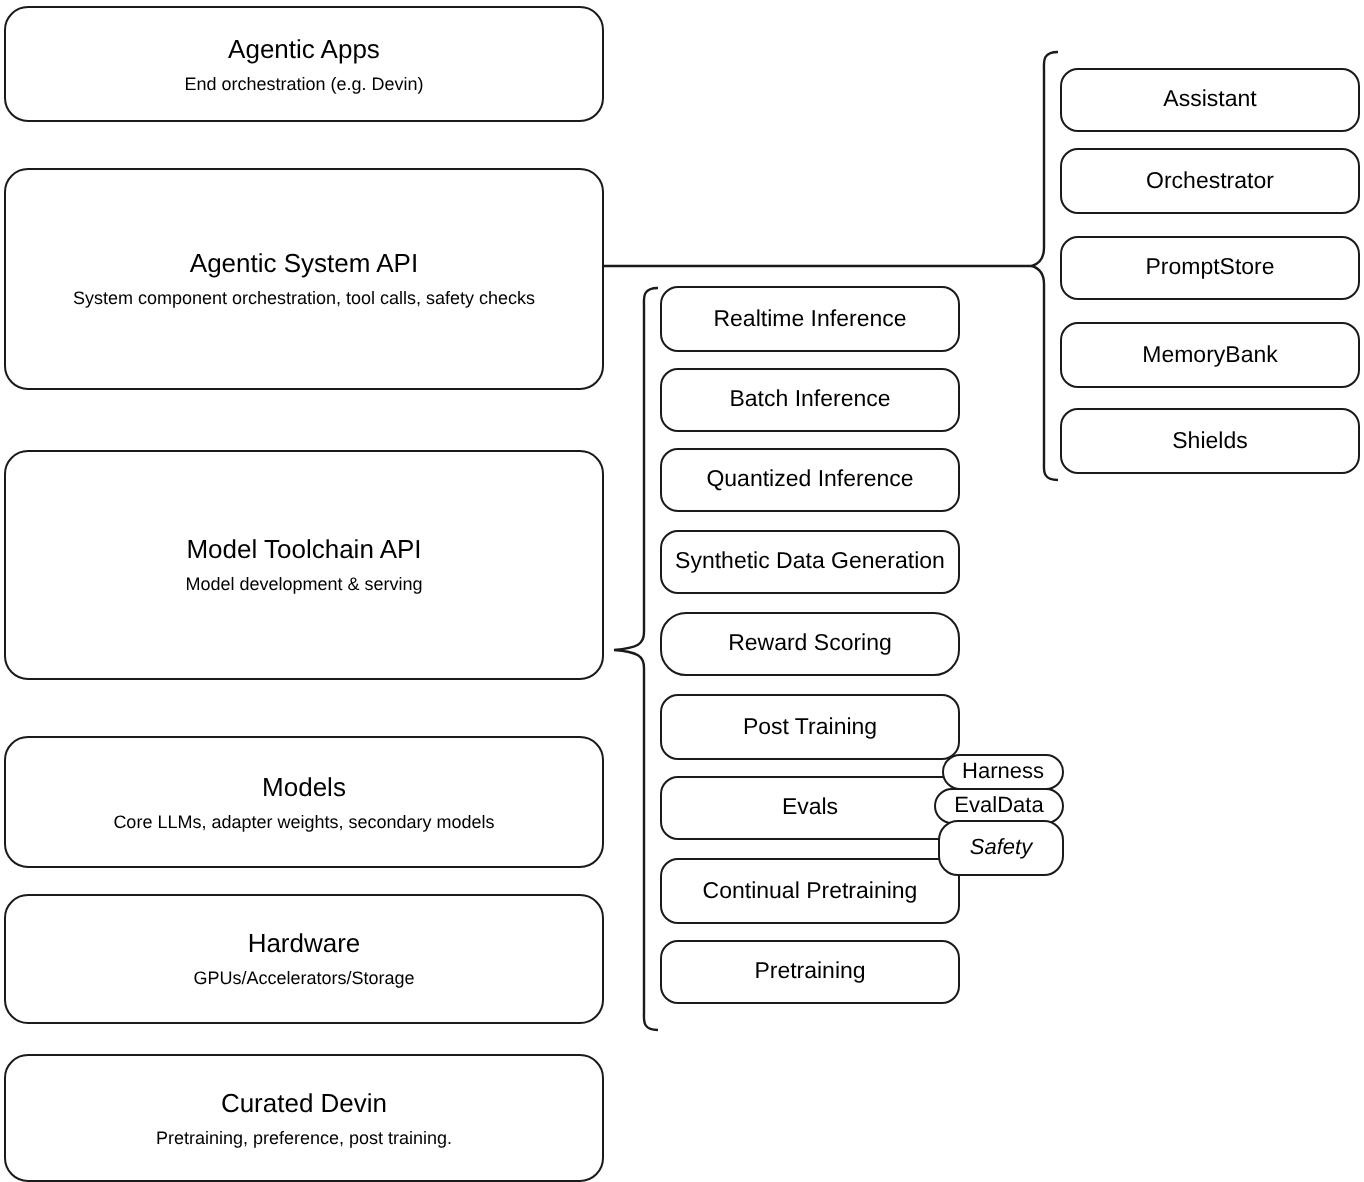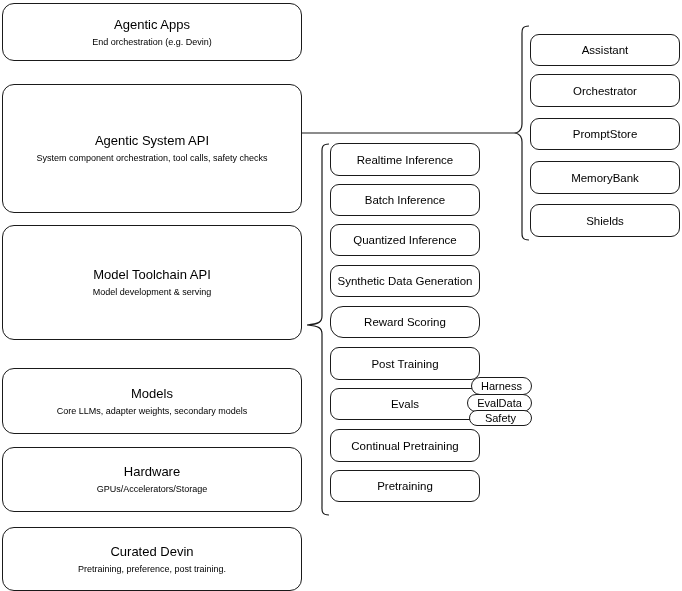--- a/index.html
+++ b/index.html
@@ -93,21 +93,21 @@
     <path fill="none" stroke="#1a1a1a" stroke-width="1.2" d="M529,26 C521,26 522,31 522,35 L522,124 C522,130 519,132 516,133 C519,134 522,136 522,142 L522,231 C522,235 521,240 529,240"></path>
 
     <path fill="none" stroke="#1a1a1a" stroke-width="1.2" d="M329,144 C321,144 322,149 322,153 L322,316 C322,322 319,324 307,325 C319,326 322,328 322,334 L322,506 C322,510 321,515 329,515"></path>
   </svg>
 
   <div class="node" style="left:2px; top:3px; width:300px; height:58px;">
     <div class="layer-title">Agentic Apps</div>
     <div class="layer-sub">End orchestration (e.g. Devin)</div>
   </div>
 
-  <div class="node" style="left:2px; top:84px; width:300px; height:129px;">
+  <div class="node" style="left:2px; top:84px; width:300px; height:111px;">
     <div class="layer-title">Agentic System API</div>
     <div class="layer-sub">System component orchestration, tool calls, safety checks</div>
   </div>
 
   <div class="node" style="left:2px; top:225px; width:300px; height:115px;">
     <div class="layer-title">Model Toolchain API</div>
     <div class="layer-sub">Model development &amp; serving</div>
   </div>
 
   <div class="node" style="left:2px; top:368px; width:300px; height:66px;">
@@ -152,21 +152,21 @@
   <div class="chip" style="left:330px; top:470px; width:150px; height:32px;">
     <span>Pretraining</span>
   </div>
 
   <div class="pill" style="left:471px; top:377px; width:61px; height:18px;">
     <span>Harness</span>
   </div>
   <div class="pill" style="left:467px; top:394px; width:65px; height:18px;">
     <span>EvalData</span>
   </div>
-  <div class="pill" style="left:469px; top:410px; width:63px; height:16px;">
+  <div class="pill" style="left:469px; top:410px; width:63px; height:28px;font-style:italic;">
     <span>Safety</span>
   </div>
 
   <div class="chip" style="left:530px; top:34px; width:150px; height:32px;">
     <span>Assistant</span>
   </div>
   <div class="chip" style="left:530px; top:74px; width:150px; height:33px;">
     <span>Orchestrator</span>
   </div>
   <div class="chip" style="left:530px; top:118px; width:150px; height:32px;">

